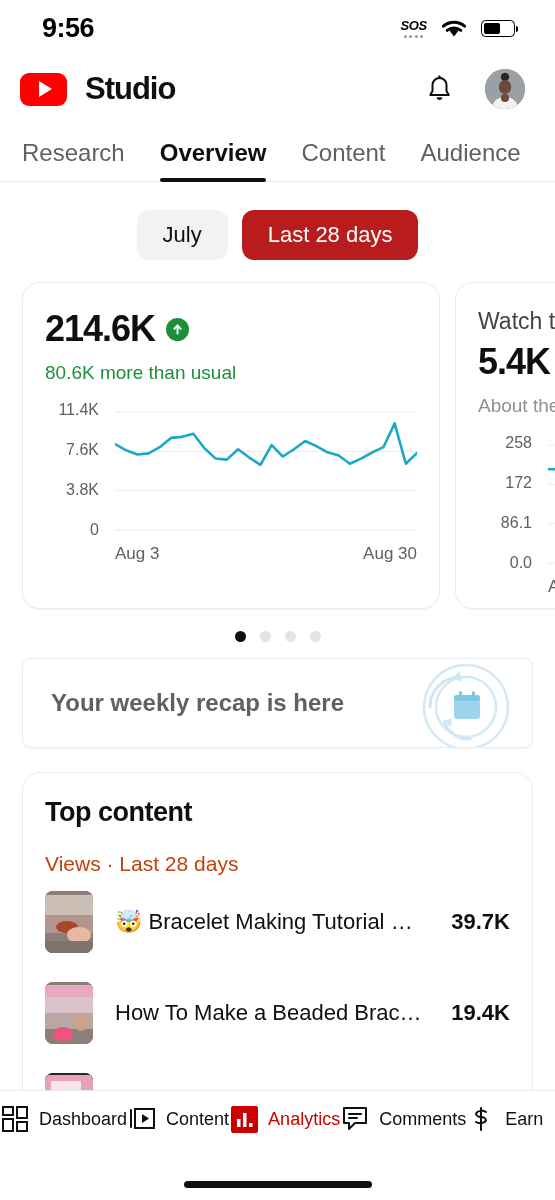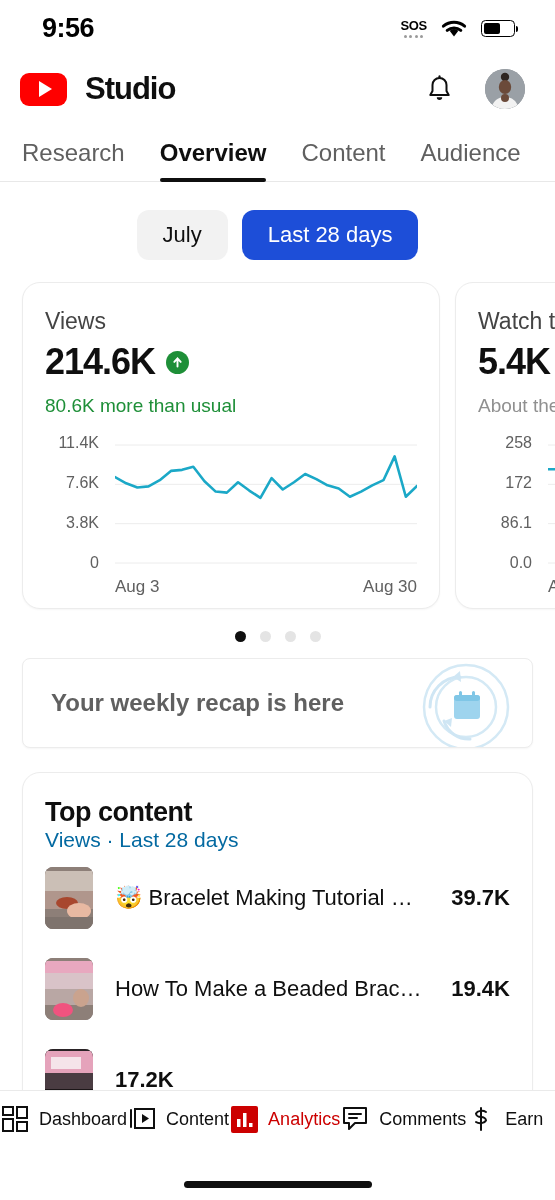--- a/index.html
+++ b/index.html
@@ -10,21 +10,21 @@
     color:#0f0f0f;
     position:relative;
   }
 
   
   .statusbar {
     height:56px; display:flex; align-items:center;
     justify-content:space-between; padding:0 40px 0 42px;
   }
   .status-time { font-size:27px; font-weight:600; letter-spacing:-0.5px; color:#000; }
-  .status-right { display:flex; align-items:center; gap:13px; }
+  .status-right { display:flex; align-items:center; gap:13px;font-style:italic; }
   .sos { display:flex; flex-direction:column; align-items:center; gap:2px; }
   .sos-text { font-size:13px; font-weight:700; letter-spacing:-0.3px; color:#000; }
   .sos-dots { display:flex; gap:2.5px; }
   .sos-dots i { width:3px; height:3px; border-radius:50%; background:#9a9a9a; display:block; }
   .battery { width:34px; height:17px; border:1.8px solid #000; border-radius:4.5px; position:relative; padding:2px; }
   .battery::after { content:""; position:absolute; right:-4px; top:5px; width:2.5px; height:6px; background:#000; border-radius:0 2px 2px 0; }
   .battery i { display:block; height:100%; width:58%; background:#000; border-radius:2px; }
 
   
   .header {
@@ -57,21 +57,21 @@
     content:""; position:absolute; left:0; right:0; bottom:-1px;
     height:4px; background:#0f0f0f; border-radius:2px;
   }
 
   
   .chips { display:flex; justify-content:center; gap:14px; padding:28px 0 22px; }
   .chip {
     font-size:22px; padding:12px 26px; border-radius:12px;
     background:#f2f2f2; color:#0f0f0f;
   }
-  .chip.selected { background:#1d4ed8; color:#fff; }
+  .chip.selected { background:#b91c1c; color:#fff; }
 
   
   .carousel { display:flex; gap:15px; padding:0 22px; }
   .metric-card {
     background:#fff; border:1px solid #ececec; border-radius:18px;
     padding:25px 22px 20px; flex:0 0 418px; height:327px;
     box-shadow:0 1px 2px rgba(0,0,0,0.04);
   }
   .metric-card.second { flex:0 0 418px; }
   .metric-label { font-size:23px; color:#444; margin-bottom:6px; }
@@ -116,21 +116,21 @@
   .recap-text { font-size:24px; font-weight:700; color:#606060; }
   .recap-art { position:absolute; right:20px; top:-8px; width:108px; height:108px; }
 
   
   .top-card {
     margin:24px 22px 0; background:#fff; border:1px solid #ececec;
     border-radius:18px; padding:24px 22px 10px;
     box-shadow:0 1px 2px rgba(0,0,0,0.04);
   }
   .top-title { font-size:27px; font-weight:700; letter-spacing:-0.5px; color:#0f0f0f; }
-  .top-sub { font-size:21px; color:#0369a1; margin-top:0; }
+  .top-sub { font-size:21px; color:#c2410c; margin-top:24px; }
   .content-row { display:flex; align-items:center; gap:22px; padding:15px 0 14px; }
   .thumb {
     flex:0 0 48px; height:62px; border-radius:8px; overflow:hidden;
     background:#7a6f6a; position:relative;
   }
   .row-title {
     flex:1; font-size:22px; color:#0f0f0f; white-space:nowrap;
     overflow:hidden; text-overflow:ellipsis;
   }
   .row-views { font-size:22px; font-weight:700; color:#0f0f0f; white-space:nowrap; }
@@ -208,21 +208,20 @@
 </div>
 
 <div class="chips">
   <div class="chip">July</div>
   <div class="chip selected">Last 28 days</div>
 </div>
 
 <div class="carousel">
 
   <div class="metric-card">
-    <div class="metric-label">Views</div>
     <div class="metric-value-row">
       <div class="metric-value">214.6K</div>
       <div class="badge-up">
         <svg width="13" height="13" viewBox="0 0 13 13">
           <path d="M6.5 2.5 L6.5 10.5 M6.5 2.5 L3.3 5.9 M6.5 2.5 L9.7 5.9" stroke="#fff" stroke-width="1.9" fill="none" stroke-linecap="round" stroke-linejoin="round"></path>
         </svg>
       </div>
     </div>
     <div class="metric-sub up">80.6K more than usual</div>
 

